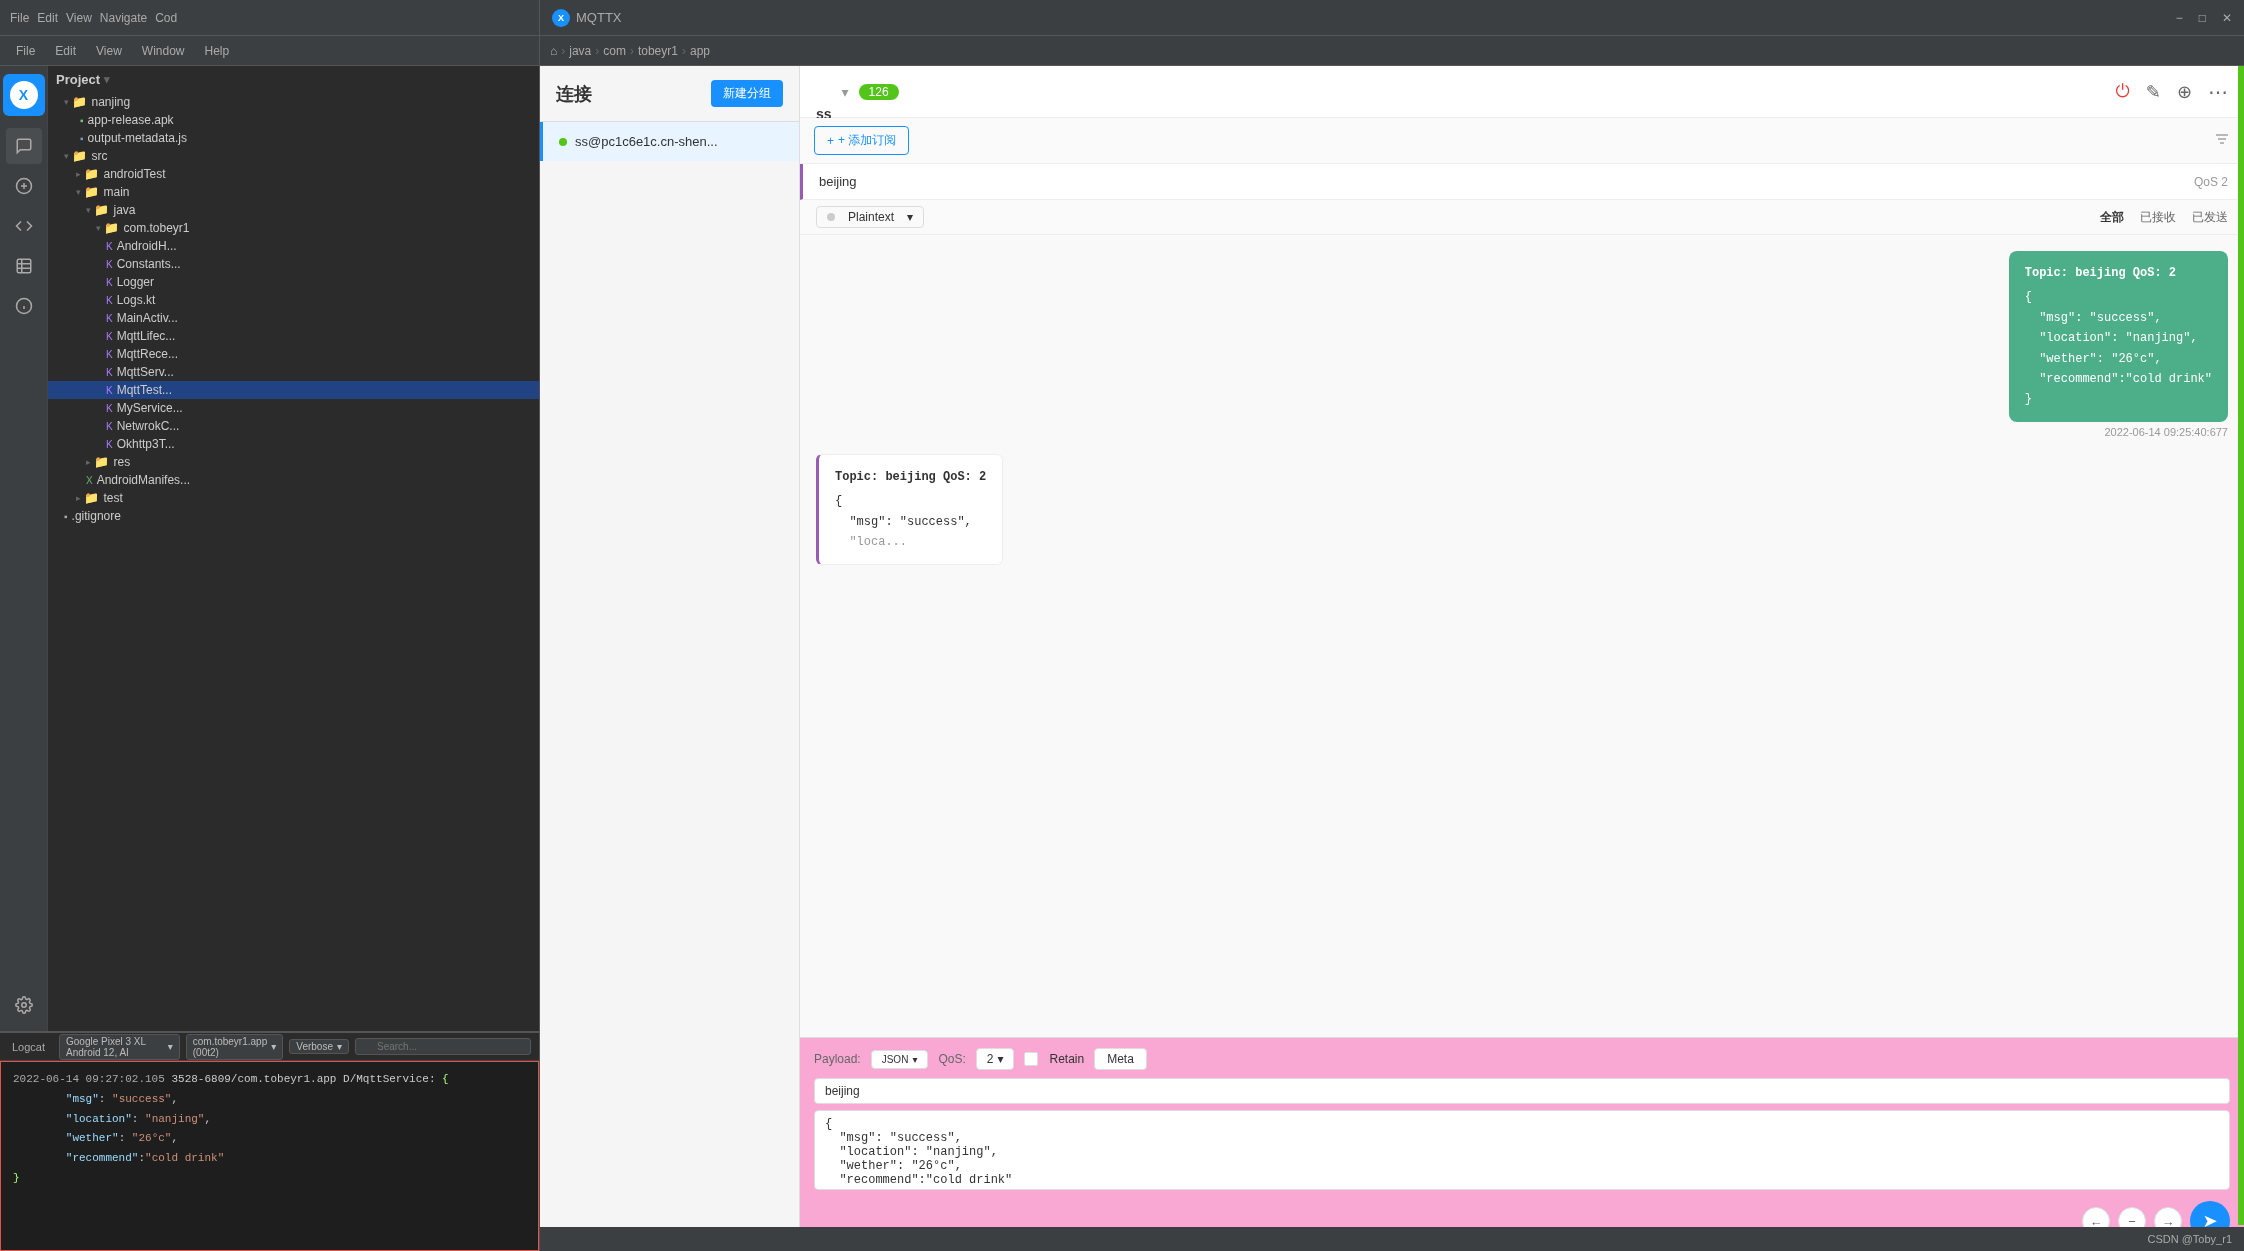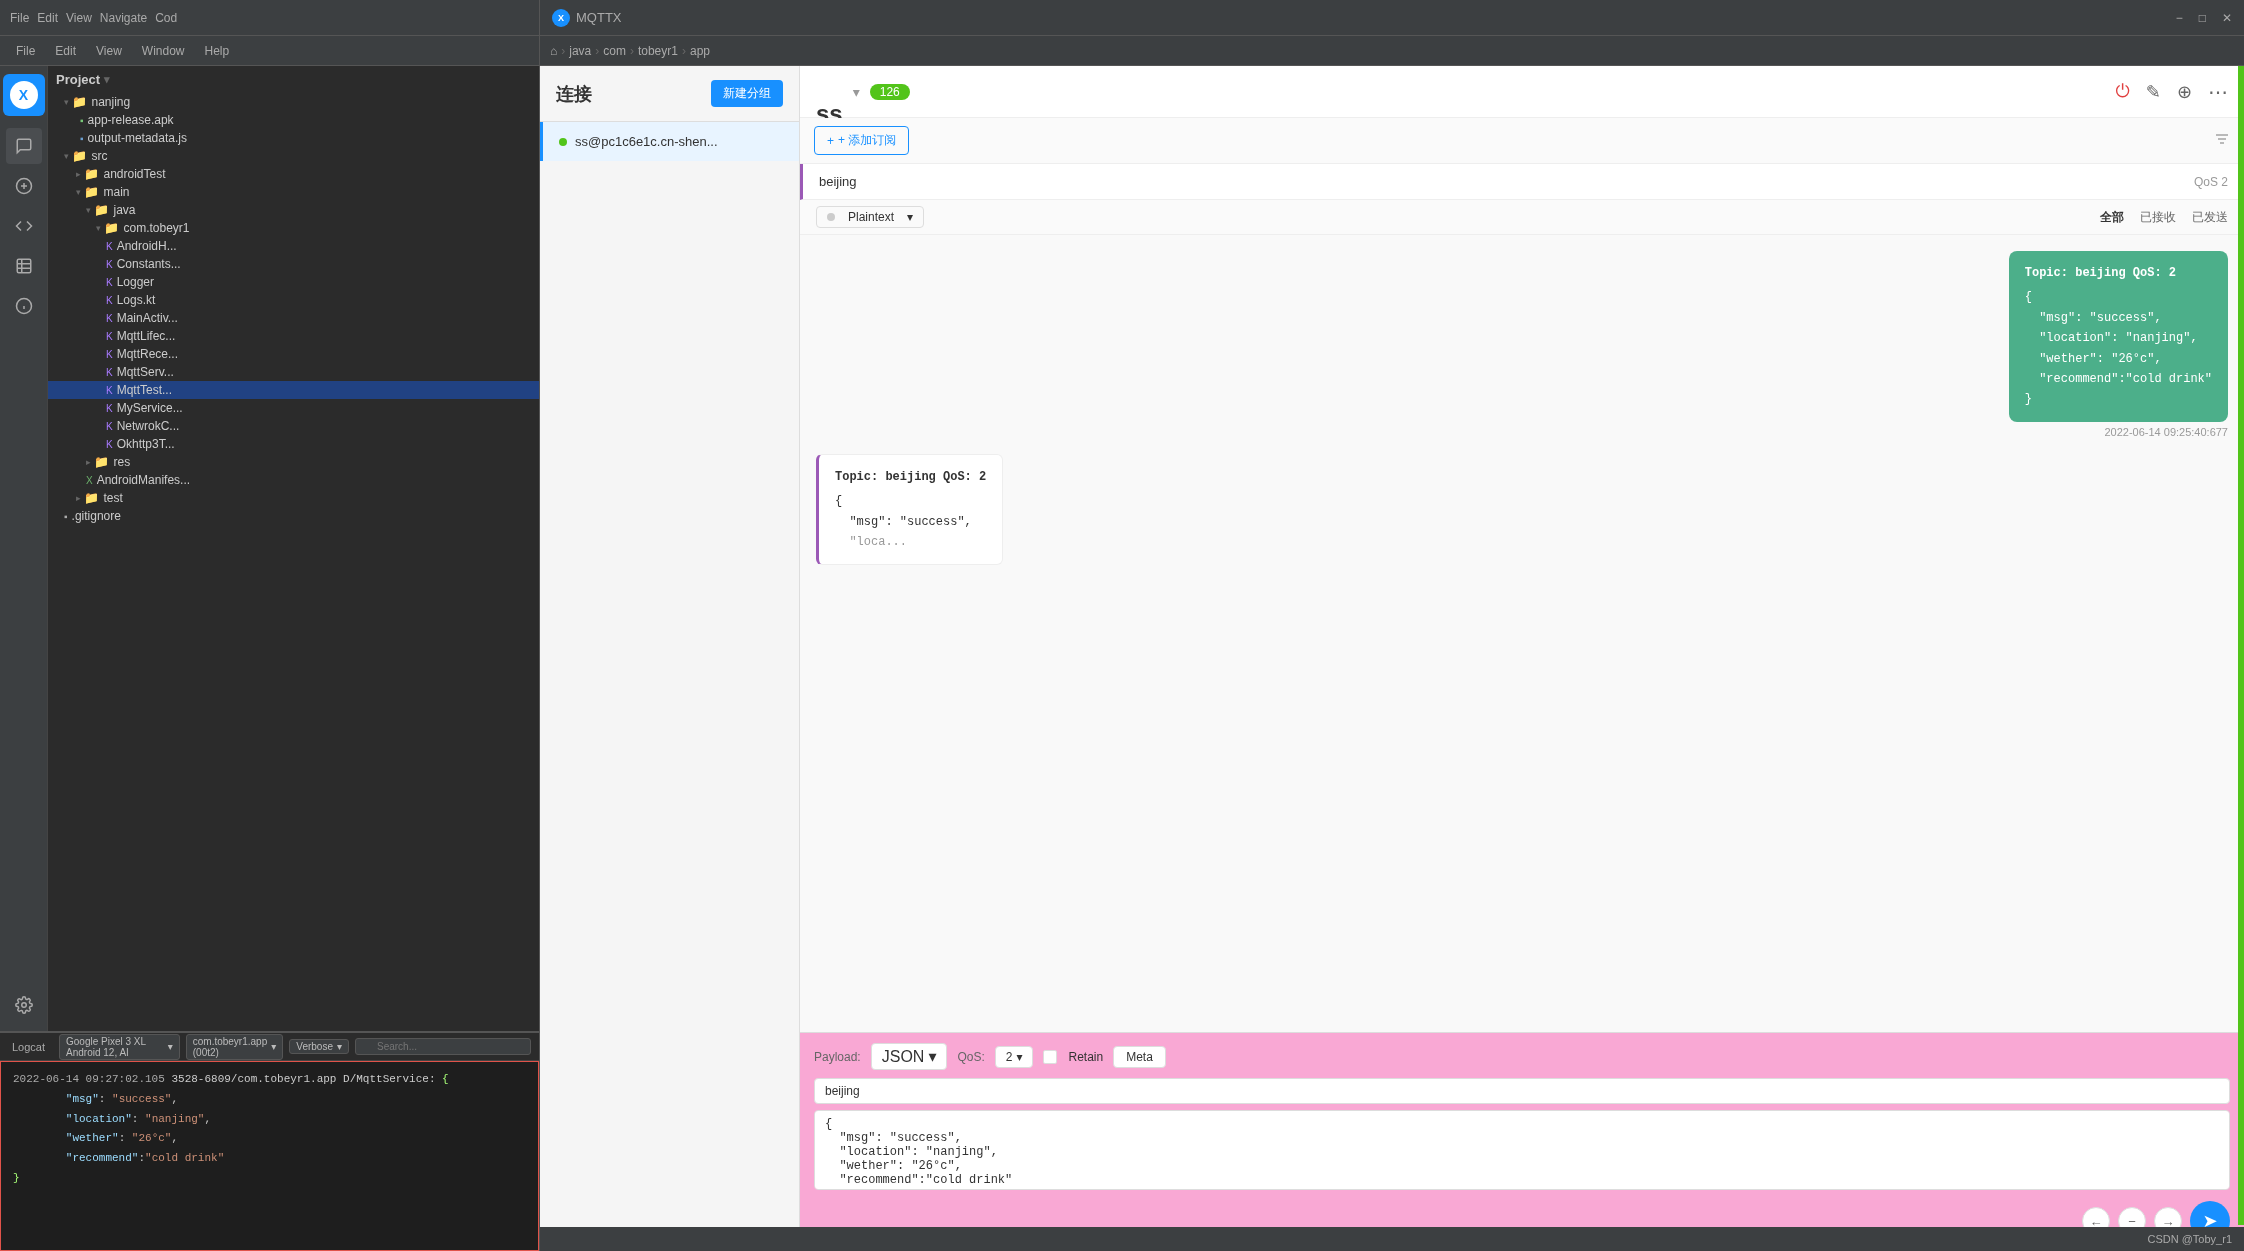--- a/index.html
+++ b/index.html
@@ -276,21 +276,21 @@
 
         <div style="display:flex; align-items:center; padding:12px 16px; cursor:pointer; background:#e8f4ff; border-left:3px solid #1890ff; gap:8px;">
           <div style="width:8px; height:8px; border-radius:50%; background:#52c41a;"></div>
           <span style="font-size:13px; color:#333;">ss@pc1c6e1c.cn-shen...</span>
         </div>
       </div>
 
       <div style="flex:1; display:flex; flex-direction:column; background:#fff;">
 
         <div style="height:52px; border-bottom:1px solid #eee; display:flex; align-items:center; padding:0 16px; gap:10px; background:#fff;">
-          <span style="font-size:24px; font-weight:bold; color:#333;margin-top:44px;">ss</span>
+          <span style="font-size:14px; font-weight:bold; color:#333;margin-top:44px;">ss</span>
           <span style="color:#999; font-size:14px; cursor:pointer;">▾</span>
           <span style="background:#52c41a; color:#fff; border-radius:10px; padding:1px 10px; font-size:12px;">126</span>
           <div style="margin-left:auto; display:flex; gap:16px; align-items:center;">
             <span style="color:#e04040; cursor:pointer; font-size:18px;">⏻</span>
             <span style="color:#666; cursor:pointer; font-size:18px;">✎</span>
             <span style="color:#666; cursor:pointer; font-size:18px;">⊕</span>
             <span style="color:#666; cursor:pointer; font-size:20px;">⋯</span>
           </div>
         </div>
 
@@ -348,21 +348,21 @@
               <div>&nbsp;&nbsp;"msg": "success",</div>
               <div style="color:#999;">&nbsp;&nbsp;"loca...</div>
             </div>
           </div>
         </div>
 
         <div style="border-top:1px solid #ddd; background:#f9a8d4; padding:10px 14px;">
           
           <div style="display:flex; align-items:center; gap:10px; margin-bottom:8px;">
             <span style="font-size:12px; color:#666;">Payload:</span>
-            <div style="border:1px solid #ddd; border-radius:4px; padding:3px 10px; font-size:16px; color:#333; background:#fff; cursor:pointer; display:flex; align-items:center; gap:4px;">
+            <div style="border:1px solid #ddd; border-radius:4px; padding:3px 10px; font-size:10px; color:#333; background:#fff; cursor:pointer; display:flex; align-items:center; gap:4px;">
               <span>JSON</span>
               <span>▾</span>
             </div>
             <span style="font-size:12px; color:#666;">QoS:</span>
             <div style="border:1px solid #ddd; border-radius:4px; padding:3px 10px; font-size:12px; color:#333; background:#fff; cursor:pointer; display:flex; align-items:center; gap:4px;">
               <span>2</span>
               <span>▾</span>
             </div>
             <div style="display:flex; align-items:center; gap:11px;">
               <div style="width:14px; height:14px; border:1px solid #ddd; border-radius:2px; background:#fff;"></div>

